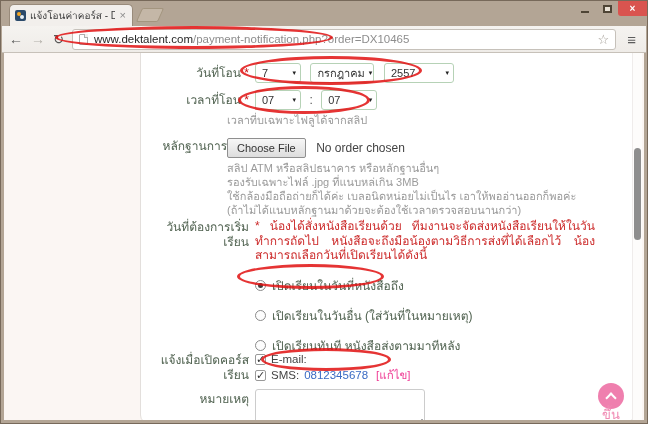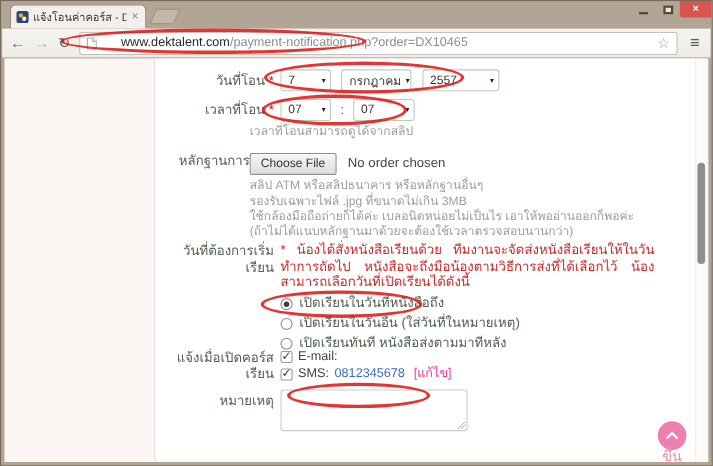--- a/index.html
+++ b/index.html
@@ -36,21 +36,21 @@
   .toolbar{
     position:absolute; left:1px; right:1px; top:25px; height:27px;
     background:linear-gradient(#f5f3f0,#efece8); border-bottom:1px solid #c7c1b9;
     display:flex; align-items:center; padding:0 7px; gap:8px; z-index:1;
   }
   .navbtn{ font-size:14px; line-height:1; color:#585858; }
   .navbtn.fwd{ color:#b3afa9; }
   .navbtn.reload{ font-size:13px; }
   .omnibox{
     flex:1; height:21px; background:#fff; border:1px solid #c6c1ba; border-radius:3px;
-    display:flex; align-items:center; gap:22px; padding:0 6px; overflow:hidden;
+    display:flex; align-items:center; gap:6px; padding:0 6px; overflow:hidden;
   }
   .docicon{ width:9px; height:11px; border:1px solid #aeaeae; background:#fff;
     border-radius:1px; position:relative; flex-shrink:0; }
   .docicon::after{ content:""; position:absolute; right:-1px; top:-1px; width:3px; height:3px;
     background:#f2f0ed; border-left:1px solid #aeaeae; border-bottom:1px solid #aeaeae; }
   .url{ font-size:11.5px; white-space:nowrap; overflow:hidden; }
   .url .domain{ color:#282828; }
   .url .path{ color:#8d8d8d; }
   .staricon{ margin-left:auto; font-size:13px; color:#a09a92; line-height:1; }
   .menubtn{ font-size:15px; color:#5c5c5c; line-height:1; padding:0 3px; }
@@ -75,21 +75,21 @@
   .caret{ font-size:7px; color:#222; margin-left:4px; }
   .colon{ font-size:12px; color:#555; margin:0 4px; display:inline-block; padding-top:3px; }
   .hintblock{ margin-left:86px; margin-top:3px; font-size:11px; color:#9b9b9b; line-height:14px; }
   .filebtn{
     display:inline-block; font-size:11px; color:#333; background:linear-gradient(#f7f7f7,#dddddd);
     border:1px solid #8f8f8f; border-radius:2px; padding:3px 9px; line-height:12px;
   }
   .filestatus{ font-size:12px; color:#444; margin-left:6px; padding-top:4px; display:inline-block; }
   .notice{ width:340px; font-size:12px; color:#cc2a2a; line-height:14.5px;
     text-align:justify; overflow-wrap:anywhere; word-break:break-word; padding-top:2px; }
-  .optline{ display:flex; align-items:flex-end; gap:6px; margin-left:114px; margin-top:5px;
+  .optline{ display:flex; align-items:flex-start; gap:6px; margin-left:114px; margin-top:17px;
     font-size:12px; color:#4f614f; line-height:13px; }
   .radio{ width:11px; height:11px; border:1px solid #8b8b8b; border-radius:50%;
     background:#fdfdfd; position:relative; flex-shrink:0; }
   .radio.checked::after{ content:""; position:absolute; left:2px; top:2px; width:5px; height:5px;
     border-radius:50%; background:#3c3c3c; }
   .chkline{ display:flex; align-items:center; gap:5px; font-size:11.5px; color:#444; line-height:13px; }
   .chk{ width:11px; height:11px; border:1px solid #999; border-radius:2px; background:#fff;
     position:relative; flex-shrink:0; }
   .chk.checked::after{ content:"\2713"; position:absolute; left:0px; top:-2px;
     font-size:11px; color:#333; }
@@ -188,33 +188,33 @@
               <span class="caret">▾</span>
             </span>
           <span class="colon">:</span>
           <span class="selbox" style="width:56px">
               <span>07</span>
               <span class="caret">▾</span>
             </span>
         </div>
       </div>
       <div class="hintblock">
-        <div>เวลาที่โอนสามารถดูได้จากสลิป</div>
+        <div>เวลาที่บเฉพาะไฟลูได้จากสลิป</div>
       </div>
 
       <div class="row mt9">
         <div class="lbl">หลักฐานการโอน</div>
         <div class="fld filefld">
           <span class="filebtn">Choose File</span>
           <span class="filestatus">No order chosen</span>
         </div>
       </div>
       <div class="hintblock">
         <div>สลิป ATM หรือสลิปธนาคาร หรือหลักฐานอื่นๆ</div>
-        <div>รองรับเฉพาะไฟล์ .jpg ที่ขนาดไม่เกิน 3MB</div>
+        <div>รองรับเฉพาะไฟล์ .jpg ที่แนบหล่เกิน 3MB</div>
         <div>ใช้กล้องมือถือถ่ายก็ได้ค่ะ เบลอนิดหน่อยไม่เป็นไร เอาให้พออ่านออกก็พอค่ะ</div>
         <div>(ถ้าไม่ได้แนบหลักฐานมาด้วยจะต้องใช้เวลาตรวจสอบนานกว่า)</div>
       </div>
 
       <div class="row mt16">
         <div class="lbl">วันที่ต้องการเริ่มเรียน</div>
         <div class="fld notice">* น้องได้สั่งหนังสือเรียนด้วย ทีมงานจะจัดส่งหนังสือเรียนให้ในวันทำการถัดไป หนังสือจะถึงมือน้องตามวิธีการส่งที่ได้เลือกไว้ น้องสามารถเลือกวันที่เปิดเรียนได้ดังนี้</div>
       </div>
       <div class="optline">
         <span class="radio checked"></span>

